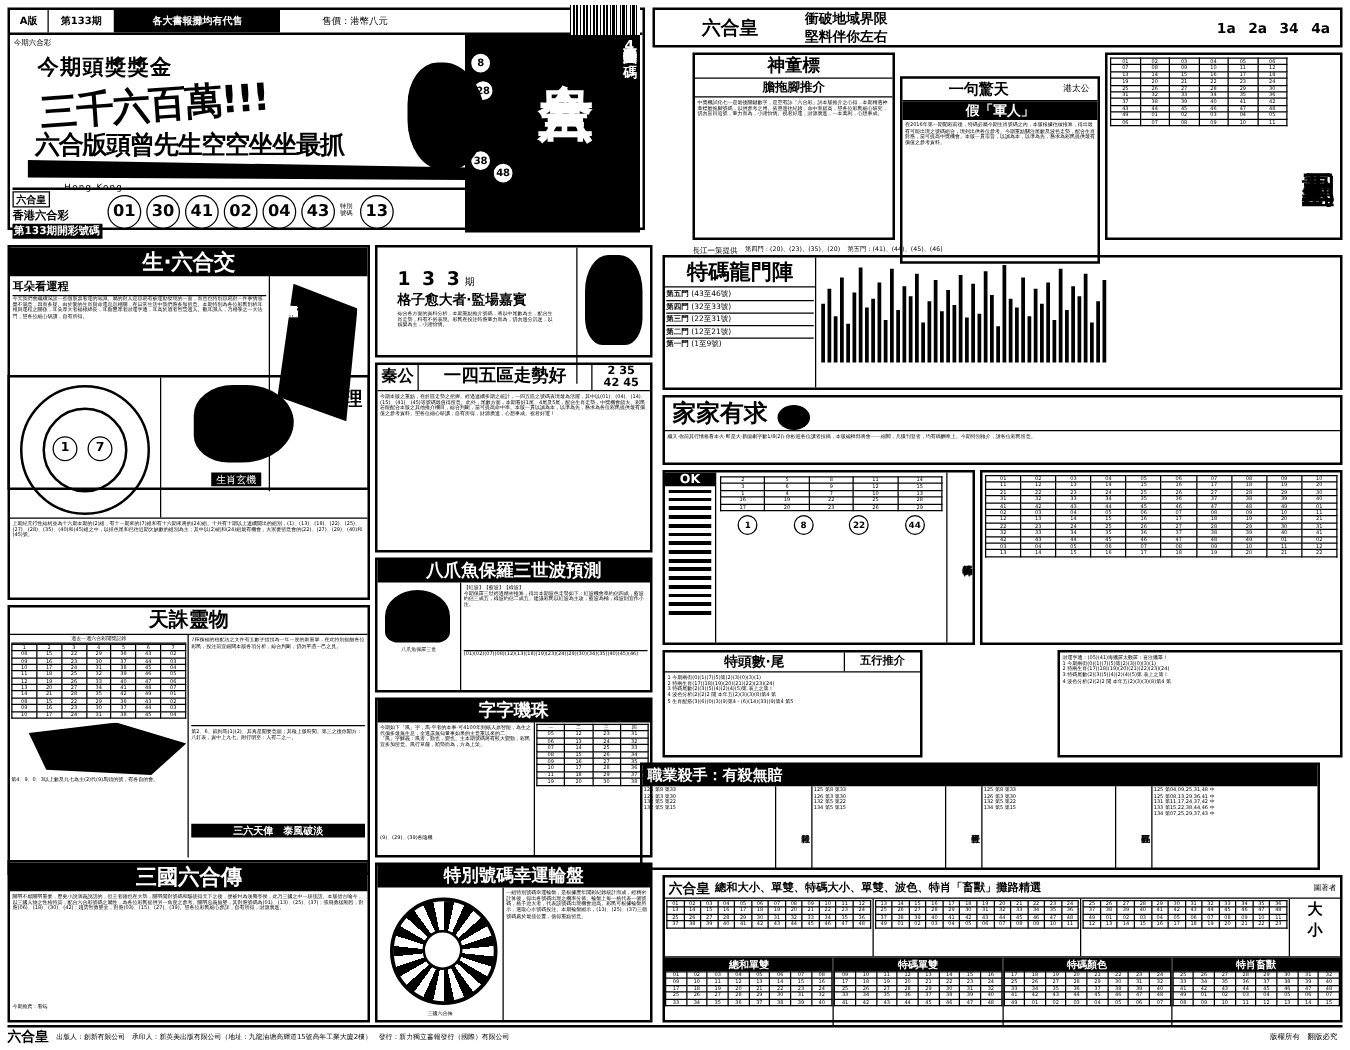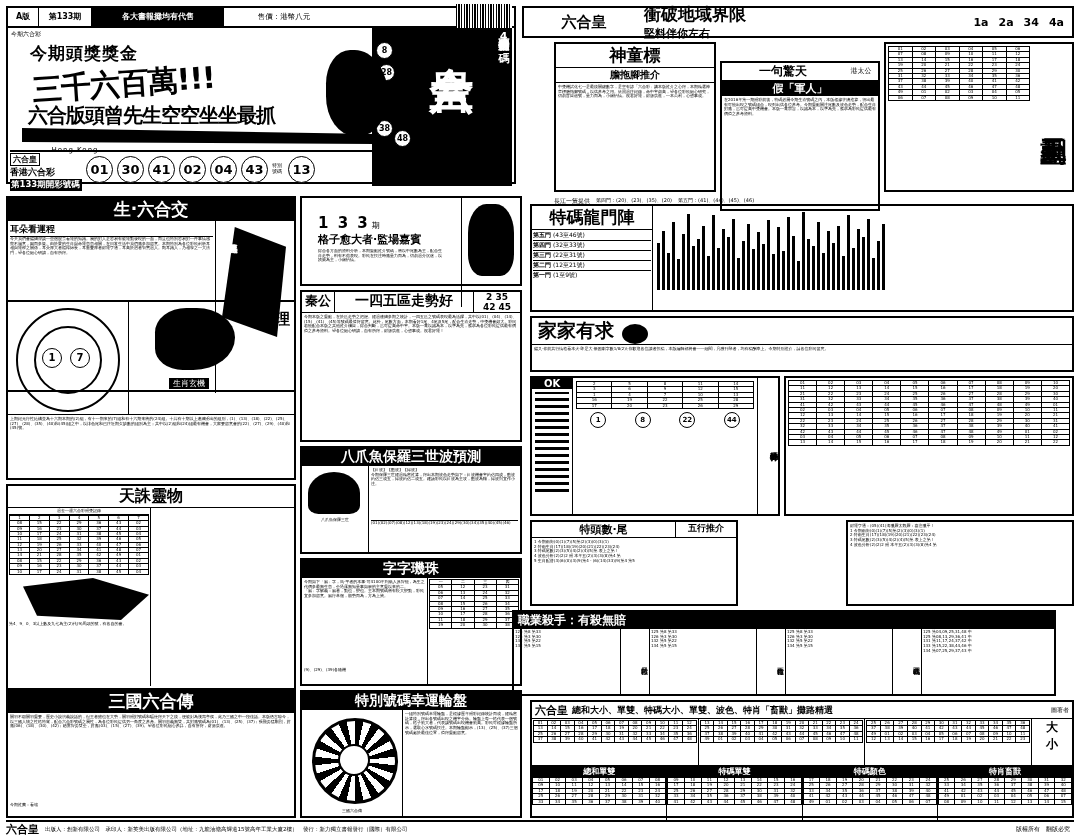--- a/index.html
+++ b/index.html
@@ -89,35 +89,35 @@
           <span class="ball" style="width:25px;height:25px;line-height:25px;font-size:13px;">13</span>
         </div>
       </div>
     </div>
   </div>
 
   <div class="panel bd" style="left:522px;top:6px;width:552px;height:32px;">
     <div style="display:flex;align-items:center;height:100%;">
       <div class="ctr" style="width:120px;font-size:15px;font-weight:bold;">六合皇</div>
       <div style="width:150px;">
-        <div style="font-size:17px;font-weight:bold;">衝破地域界限</div>
+        <div style="font-size:11px;font-weight:bold;">衝破地域界限</div>
         <div style="font-size:11px;font-weight:bold;">堅料伴你左右</div>
       </div>
       <div style="flex:1;"></div>
       <div style="display:flex;gap:10px;padding-right:8px;font-size:11px;font-weight:bold;">
         <span>1a</span>
         <span>2a</span>
         <span>34</span>
         <span>4a</span>
       </div>
     </div>
   </div>
 
   <div class="panel bd" style="left:554px;top:42px;width:162px;height:150px;">
-    <div class="ctr" style="font-size:17px;font-weight:bold;border-bottom:1px solid #000;">神童標</div>
+    <div class="ctr" style="font-size:14px;font-weight:bold;border-bottom:1px solid #000;">神童標</div>
     <div class="ctr" style="font-size:10px;font-weight:bold;border-bottom:1px solid #000;">膽拖腳推介</div>
     <div class="tiny clip" style="padding:2px;height:108px;">中獎機試化七一是最後關鍵數字，是空有諒「六合彩」講本版推介之心得，本期精選神童標膽拖腳號碼，以供參考之用。依照過往紀錄，命中率頗高，望各位彩民細心研究，切勿盲目追號，量力而為，小賭怡情。祝君好運，財源廣進，一本萬利，心想事成。</div>
   </div>
 
   <div class="panel bd" style="left:720px;top:42px;width:160px;height:150px;margin-top:19px;">
     <div style="display:flex;border-bottom:1px solid #000;">
       <div class="ctr" style="flex:1;font-size:12px;font-weight:bold;">一句驚天</div>
       <div class="ctr" style="width:34px;font-size:7px;line-height:16px;">港太公</div>
     </div>
     <div class="ctr inv" style="font-size:11px;font-weight:bold;">假「軍人」</div>
@@ -440,20 +440,25 @@
                 <td>24</td>
                 <td>31</td>
                 <td>38</td>
                 <td>45</td>
                 <td>04</td>
               </tr>
           </tbody>
         </table>
         <div style="margin-top:3px;height:42px;background:#000;clip-path:polygon(10% 20%,60% 0,100% 40%,80% 100%,20% 90%);"></div>
         <div class="tiny" style="margin-top:2px;">第4、9、0、3以上數及九七為主(2)代(9)馬頭的號，有各自的會。</div>
+      </div>
+      <div style="flex:1;padding:2px;">
+        <div class="tiny clip" style="height:70px;">7釋獲福的祖配法之文件有五數字指預為一年一度的新重擊，在此特別提醒各位彩民，投注前宜細閱本版各項分析，綜合判斷，切勿單憑一己之見。</div>
+        <div class="tiny clip" style="height:72px;border-top:1px solid #000;padding-top:2px;">第2、6、鼠到馬(1)(2)、其真是開要意圖；其種上版時間。第三之後你開方：八釘表，資中上九七。附行明至：人有二之一。</div>
+        <div class="ctr inv" style="font-size:8px;font-weight:bold;margin-top:4px;">三六天偉　泰風破淡</div>
       </div>
     </div>
   </div>
 
   <div class="panel bd" style="left:6px;top:688px;width:290px;height:130px;">
     <div class="ctr inv" style="font-size:17px;font-weight:bold;">三國六合傳</div>
     <div class="tiny clip" style="padding:2px;height:86px;">關羽不願關羽重要，歷史小說演義說話的，但王者雖也在大勢，關羽開對號碼和驅使得天下之後，便被封為漢壽亭侯，此乃三國之中一段佳話。本版借古喻今，以三國人物之性格特質，配合六合彩號碼之屬性，為各位彩民提供另一角度之參考。關羽忠義無雙，其對應號碼為(01)、(13)、(25)、(37)；張飛勇猛剛烈，對應(06)、(18)、(30)、(42)；趙雲智勇雙全，對應(03)、(15)、(27)、(39)。望各位彩民細心參詳，自有所得，財源廣進。</div>
     <div class="tiny" style="padding:0 2px;">今期推薦：看端</div>
   </div>
 

